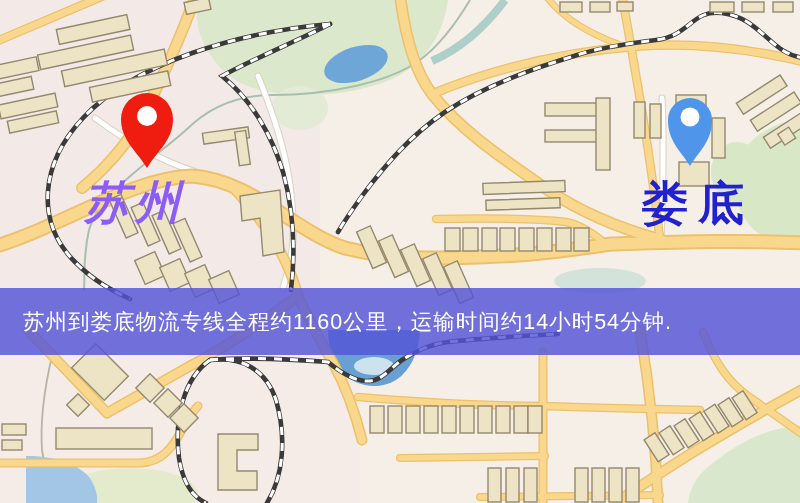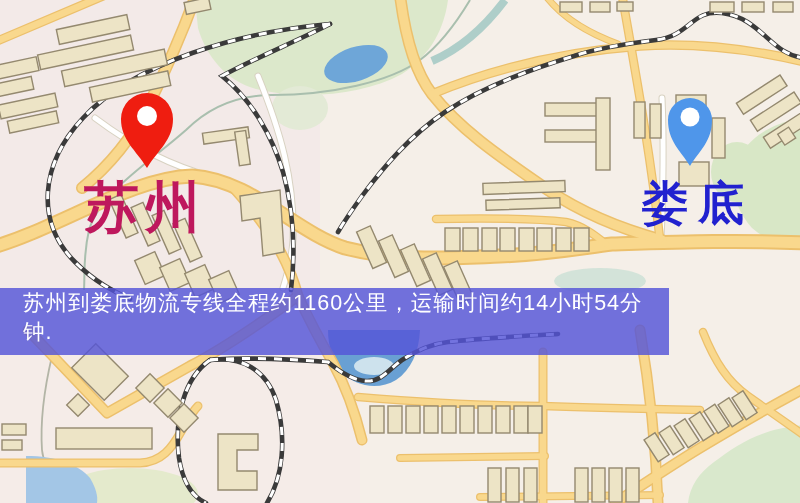--- a/index.html
+++ b/index.html
@@ -15,27 +15,27 @@
   .wcore{fill:none;stroke:#ffffff;stroke-linecap:round;}
   .rwb{fill:none;stroke:#3a3a3a;stroke-width:4.6;stroke-linecap:round;}
   .rwf{fill:none;stroke:#ffffff;stroke-width:3;stroke-dasharray:8 8;}
   .bld{fill:#ede4c6;stroke:#94896f;stroke-width:1.4;}
   .park{fill:#dce8cb;}
   
   .city-label{
     position:absolute;line-height:1;white-space:nowrap;
     font-weight:600;user-select:none;
   }
-  .label-origin{left:84px;top:180px;font-size:55px;letter-spacing:6px;color:#be185d;}
+  .label-origin{left:84px;top:180px;font-size:45px;letter-spacing:6px;color:#8b5cf6;font-style:italic;}
   .label-dest{left:642px;top:180px;font-size:46px;letter-spacing:10px;color:#2121cf;text-align:center;}
   
   .banner{
-    position:absolute;left:0;top:288px;width:669px;height:67px;
+    position:absolute;left:0;top:288px;width:800px;height:67px;
     background:rgba(84,84,216,0.82);
-    display:flex;align-items:flex-start;
+    display:flex;align-items:center;
   }
   .banner-text{
     color:#ffffff;font-size:21.5px;padding-left:23px;letter-spacing:1px;
   }
 </style>
 </head>
 <body>
 
 <div class="stage">
 

